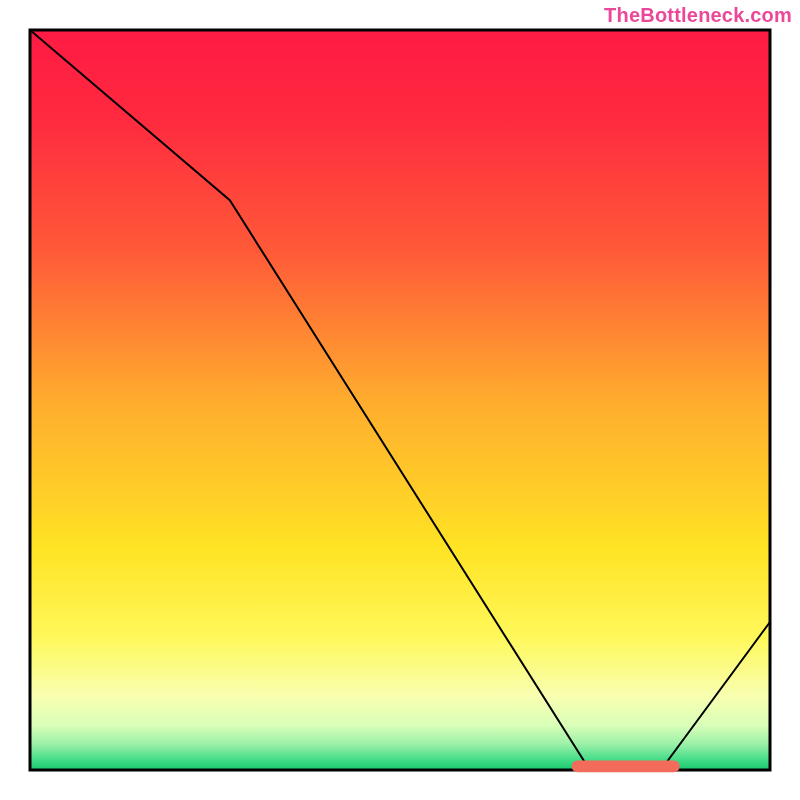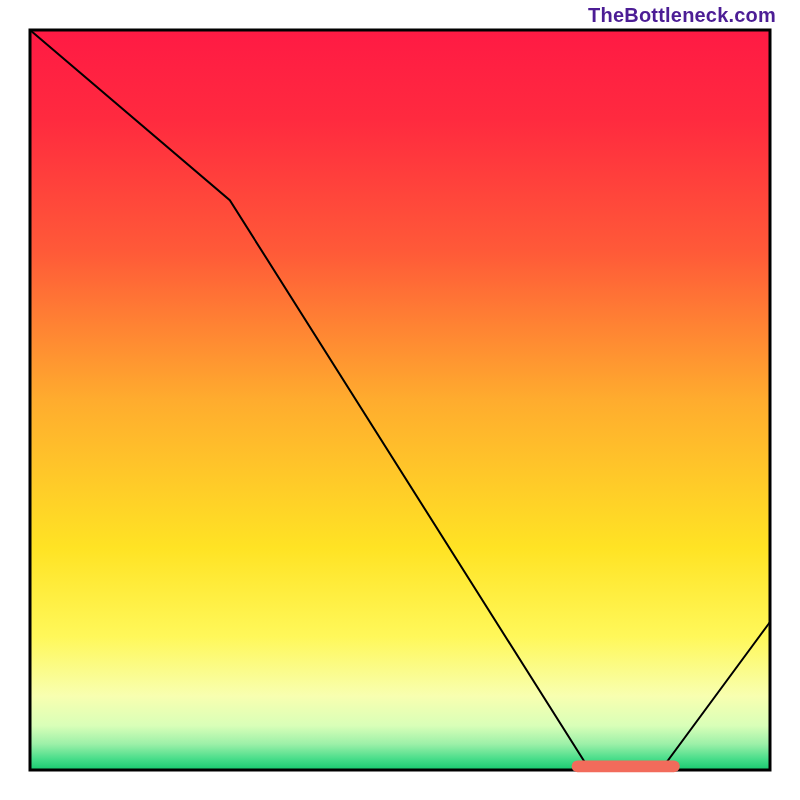--- a/index.html
+++ b/index.html
@@ -12,24 +12,24 @@
     overflow: hidden;
   }
   .wrap {
     position: relative;
     width: 800px;
     height: 800px;
   }
   .attribution {
     position: absolute;
     top: 4px;
-    right: 24px;
+    right: 8px;
     font-size: 20px;
     font-weight: 600;
-    color: #4c1d95;
+    color: #ec4899;
     letter-spacing: 0.2px;
   }
   svg.chart { display: block; }
 </style>
 </head>
 <body>
 
 <div class="wrap">
   <div class="attribution">TheBottleneck.com</div>
 

